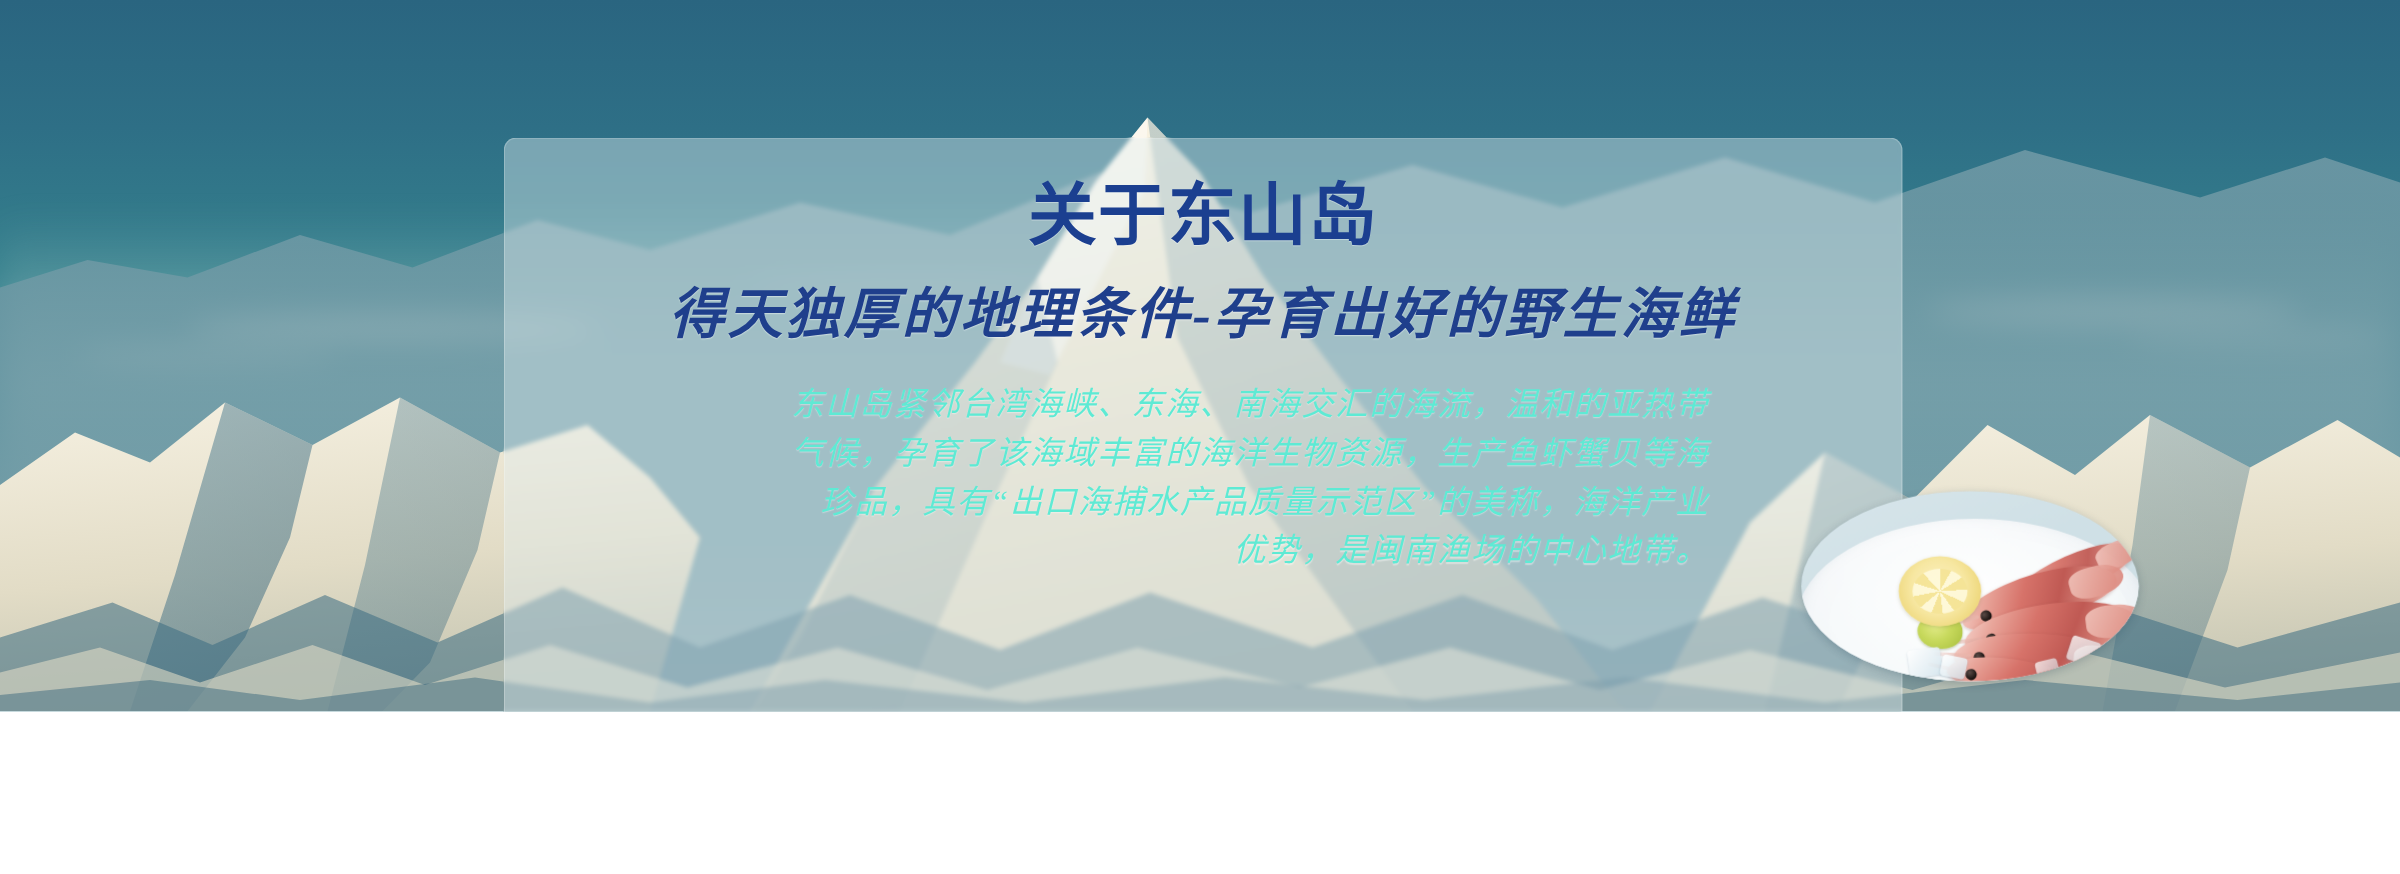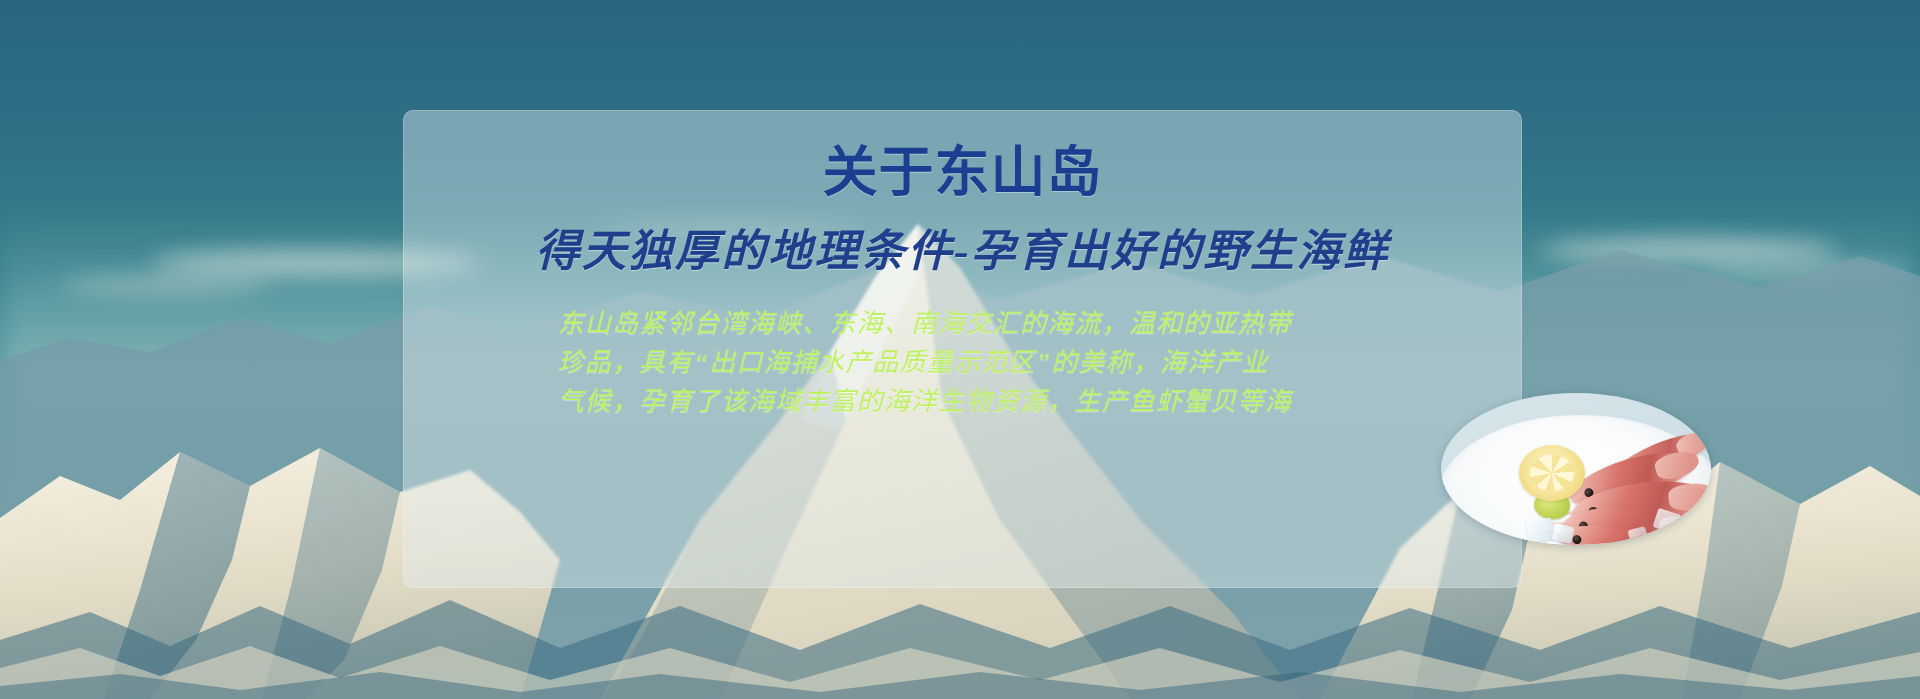--- a/index.html
+++ b/index.html
@@ -6,21 +6,21 @@
   * { margin:0; padding:0; box-sizing:border-box; }
 
   html, body {
     width:1920px; height:699px;
     overflow:hidden;
     font-family:"Liberation Serif", "DejaVu Serif", serif;
   }
 
   #banner {
     position:relative;
-    width:1920px; height:699px;
+    width:1920px; height:569px;
     overflow:hidden;
     background:#2f7389;
   }
 
   
   .sky {
     position:absolute; inset:0;
     background:
       linear-gradient(180deg,
         #2a6580 0%,
@@ -96,27 +96,27 @@
     line-height:1.2;
     letter-spacing:2.5px;
     color:#1f3f8c;
     text-shadow:0 1px 1px rgba(255,255,255,.45);
   }
 
   
   .body-copy {
     margin:26px auto 0 auto;
     width:810px;
-    text-align:left;
+    text-align:right;
     font-family:"Liberation Serif", "DejaVu Serif", serif;
     font-style:italic;
     font-size:26px;
     line-height:39px;
     letter-spacing:1.2px;
-    color:#bef264;
+    color:#5eead4;
     text-shadow:0 1px 1px rgba(255,255,255,.4);
   }
   .body-copy .ln { display:block; white-space:nowrap; }
 
   
   .photo {
     position:absolute;
     left:1038px; top:283px;
     width:270px; height:152px;
     border-radius:50%;
@@ -312,22 +312,23 @@
 
   <div class="panel">
     <div class="panel-inner">
 
       <h1 class="headline">关于东山岛</h1>
 
       <h2 class="subtitle">得天独厚的地理条件-孕育出好的野生海鲜</h2>
 
       <div class="body-copy">
         <span class="ln">东山岛紧邻台湾海峡、东海、南海交汇的海流，温和的亚热带</span>
+        <span class="ln">气候，孕育了该海域丰富的海洋生物资源，生产鱼虾蟹贝等海</span>
         <span class="ln">珍品，具有“出口海捕水产品质量示范区”的美称，海洋产业</span>
-        <span class="ln">气候，孕育了该海域丰富的海洋生物资源，生产鱼虾蟹贝等海</span>
+        <span class="ln">优势，是闽南渔场的中心地带。</span>
       </div>
 
       <div class="photo" title="盘中鲜活鱿鱼配柠檬片、芥末与冰块">
         <div class="ph-stage">
           <div class="plate"></div>
           <div class="plate-rim"></div>
 
           <div class="squid sq5">
             <span class="fin"></span>
             <span class="eye"></span>

